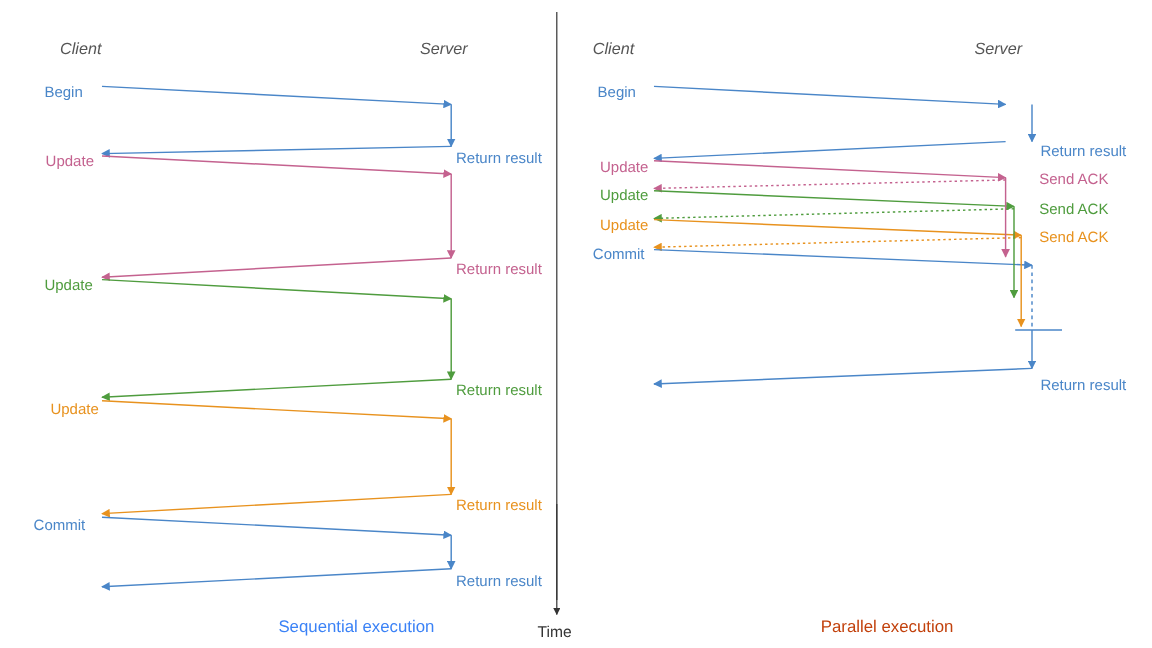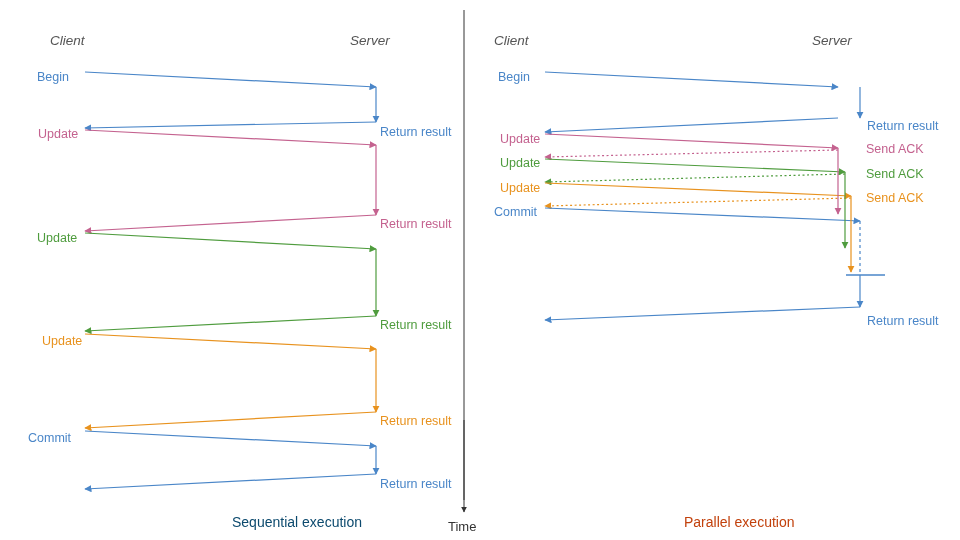--- a/index.html
+++ b/index.html
@@ -75,21 +75,21 @@
       <line x1="851" y1="196" x2="851" y2="272" stroke="#e8921e" stroke-width="1.2" fill="none" marker-end="url(#arw-orange)"></line>
       <line x1="860" y1="87" x2="860" y2="118" stroke="#4a86c8" stroke-width="1.2" fill="none" marker-end="url(#arw-blue)"></line>
       <line x1="860" y1="275" x2="860" y2="307" stroke="#4a86c8" stroke-width="1.2" fill="none" marker-end="url(#arw-blue)"></line>
       <line x1="860" y1="221" x2="860" y2="275" stroke="#4a86c8" stroke-width="1.2" fill="none" stroke-dasharray="3,3"></line>
       <line x1="846" y1="275" x2="885" y2="275" stroke="#4a86c8" stroke-width="1.3" fill="none"></line>
     </svg>
   <div id="label-layer">
       <div class="lbl timelbl" style="left: 448px; top: 520px;">Time</div>
       <div class="lbl actor" style="left: 50px; top: 34px; color: rgb(85, 85, 85);">Client</div>
       <div class="lbl actor" style="left: 350px; top: 34px; color: rgb(85, 85, 85);">Server</div>
-      <div class="lbl caption" style="left: 232px; top: 515px; color: #0c4a6e;">Sequential execution</div>
+      <div class="lbl caption" style="left: 232px; top: 515px; color: #3b82f6;">Sequential execution</div>
       <div class="lbl " style="left: 37px; top: 71px; color: rgb(74, 134, 200);">Begin</div>
       <div class="lbl " style="left: 380px; top: 126px; color: rgb(74, 134, 200);">Return result</div>
       <div class="lbl " style="left: 38px; top: 128px; color: rgb(196, 98, 143);">Update</div>
       <div class="lbl " style="left: 380px; top: 218px; color: rgb(196, 98, 143);">Return result</div>
       <div class="lbl " style="left: 37px; top: 232px; color: rgb(79, 156, 62);">Update</div>
       <div class="lbl " style="left: 380px; top: 319px; color: rgb(79, 156, 62);">Return result</div>
       <div class="lbl " style="left: 42px; top: 335px; color: rgb(232, 146, 30);">Update</div>
       <div class="lbl " style="left: 380px; top: 415px; color: rgb(232, 146, 30);">Return result</div>
       <div class="lbl " style="left: 28px; top: 432px; color: rgb(74, 134, 200);">Commit</div>
       <div class="lbl " style="left: 380px; top: 478px; color: rgb(74, 134, 200);">Return result</div>

